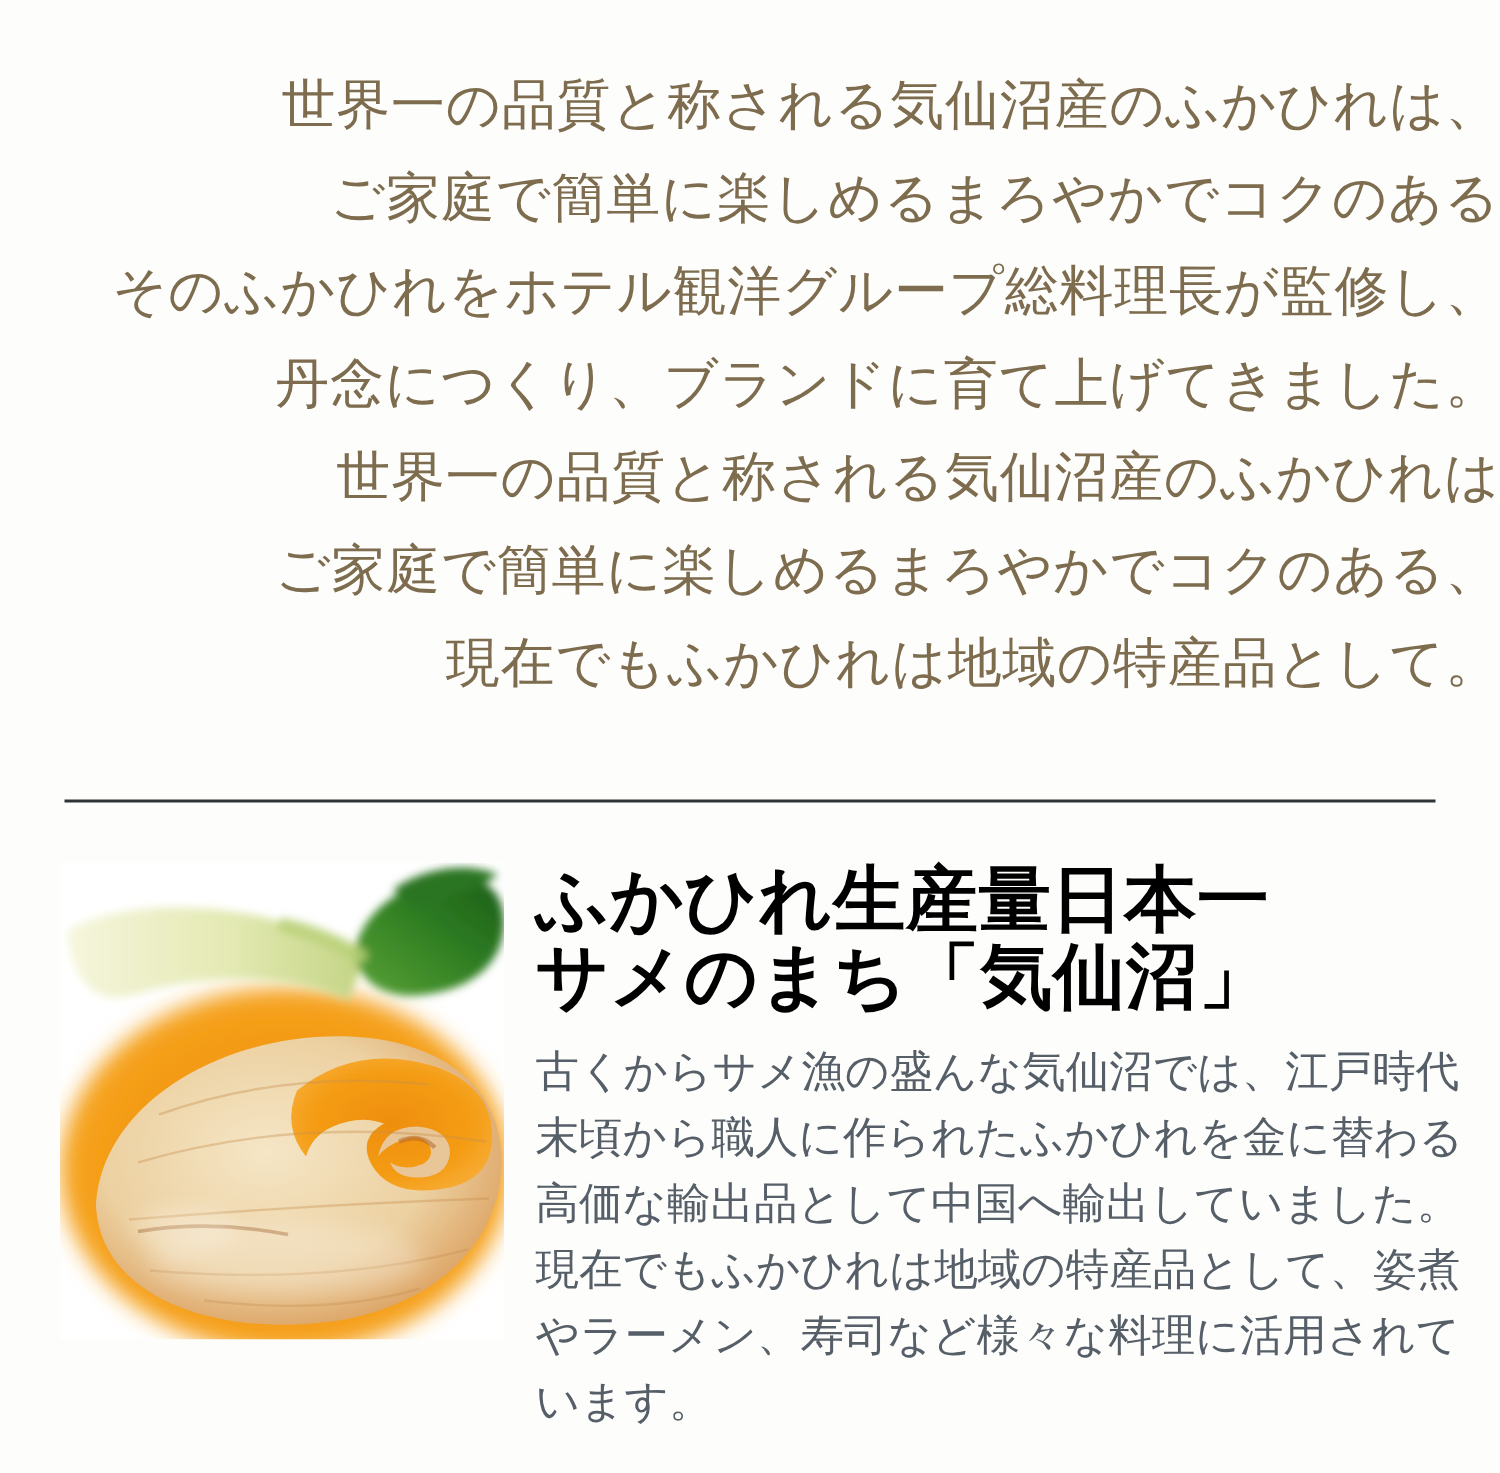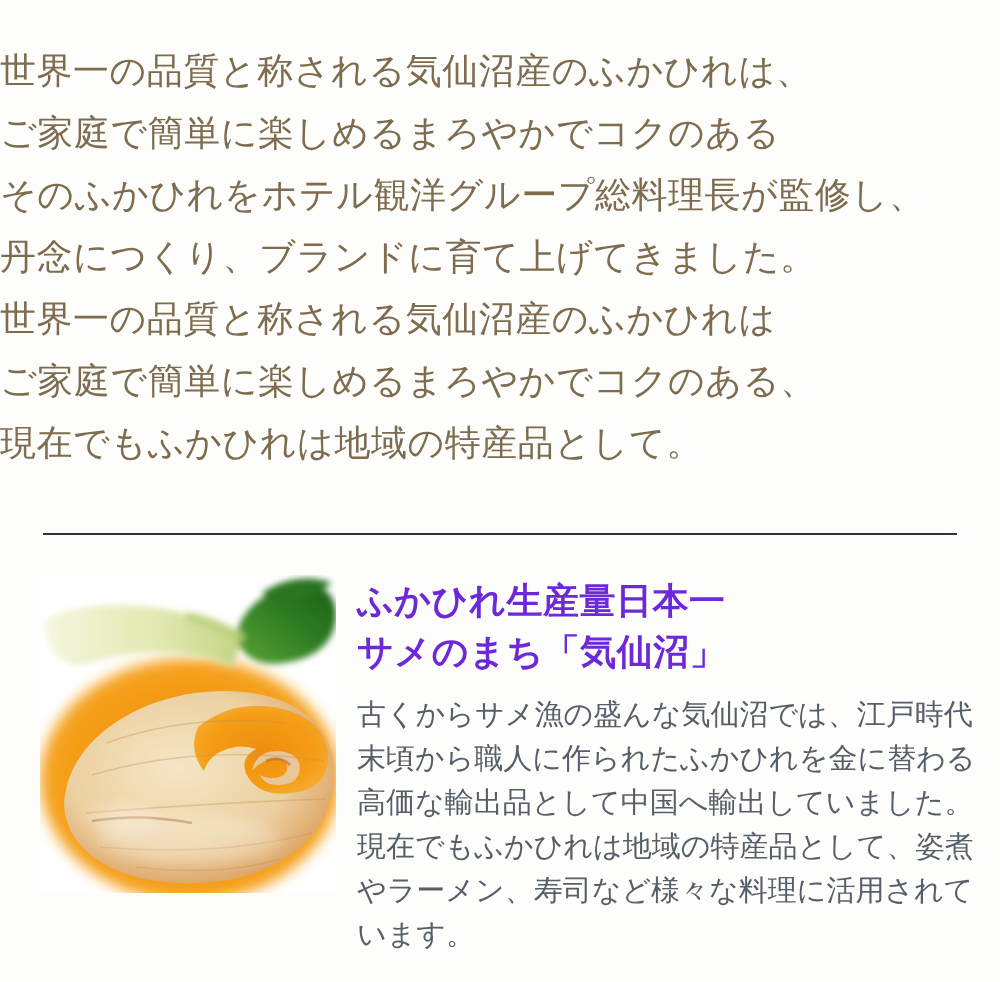--- a/index.html
+++ b/index.html
@@ -9,21 +9,21 @@
     width:1000px;
     height:982px;
     margin:0 auto;
     background:#fdfdfc;
     overflow:hidden;
     font-family:"DejaVu Serif", serif;
   }
   
   .intro {
     padding-top:40px;
-    text-align:left;
+    text-align:right;
   }
   .intro p {
     font-size:36px;
     line-height:62px;
     color:#7e6c4f;
     font-weight:500;
     letter-spacing:0.5px;
     white-space:nowrap;
   }
   
@@ -45,25 +45,25 @@
     width:296px;
     height:318px;
     position:relative;
     background:#ffffff;
     overflow:hidden;
   }
   .photo svg { display:block; width:296px; height:318px; }
   .feature-text { width:632px; }
   .feature-heading {
     font-family:"DejaVu Serif", serif;
-    font-size:36px;
+    font-size:48px;
     line-height:51px;
     font-weight:600;
     letter-spacing:0.5px;
-    color:#6d28d9;
+    color:#000000;
     margin-bottom:15px;
   }
   .feature-body {
     font-family:"DejaVu Sans", sans-serif;
     font-size:29px;
     line-height:44px;
     color:#565f68;
     letter-spacing:0px;
   }
 </style>

